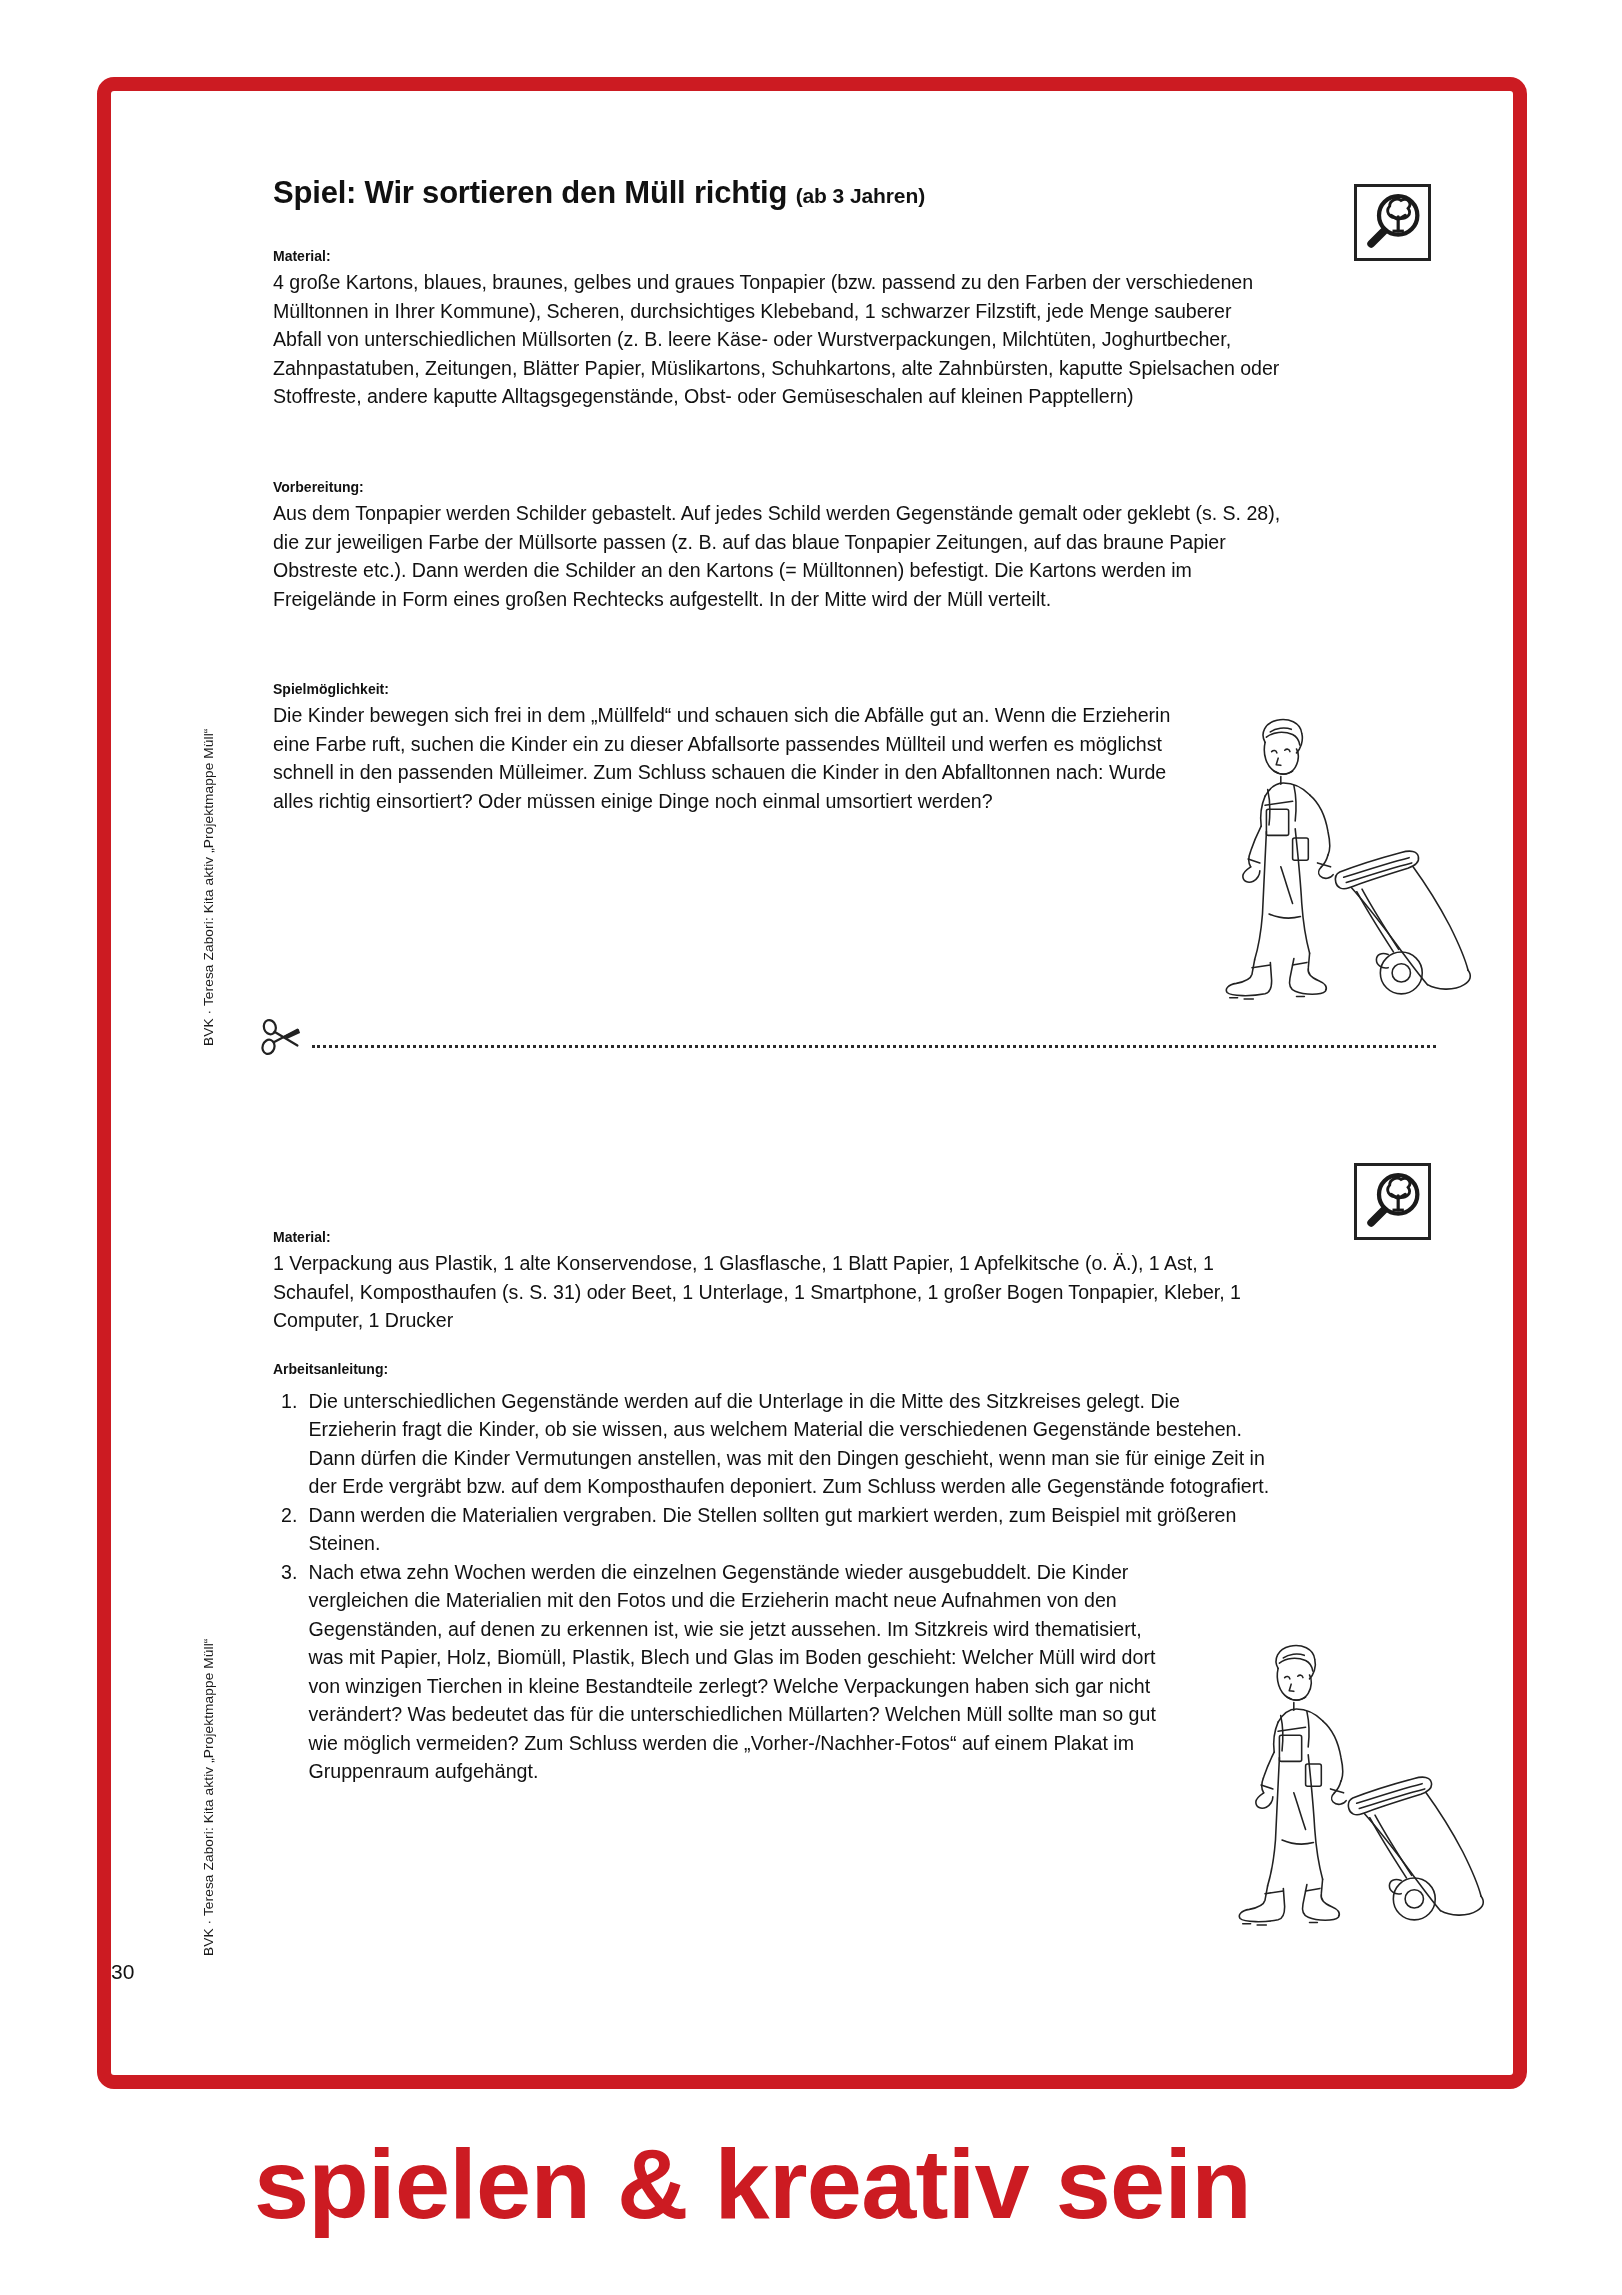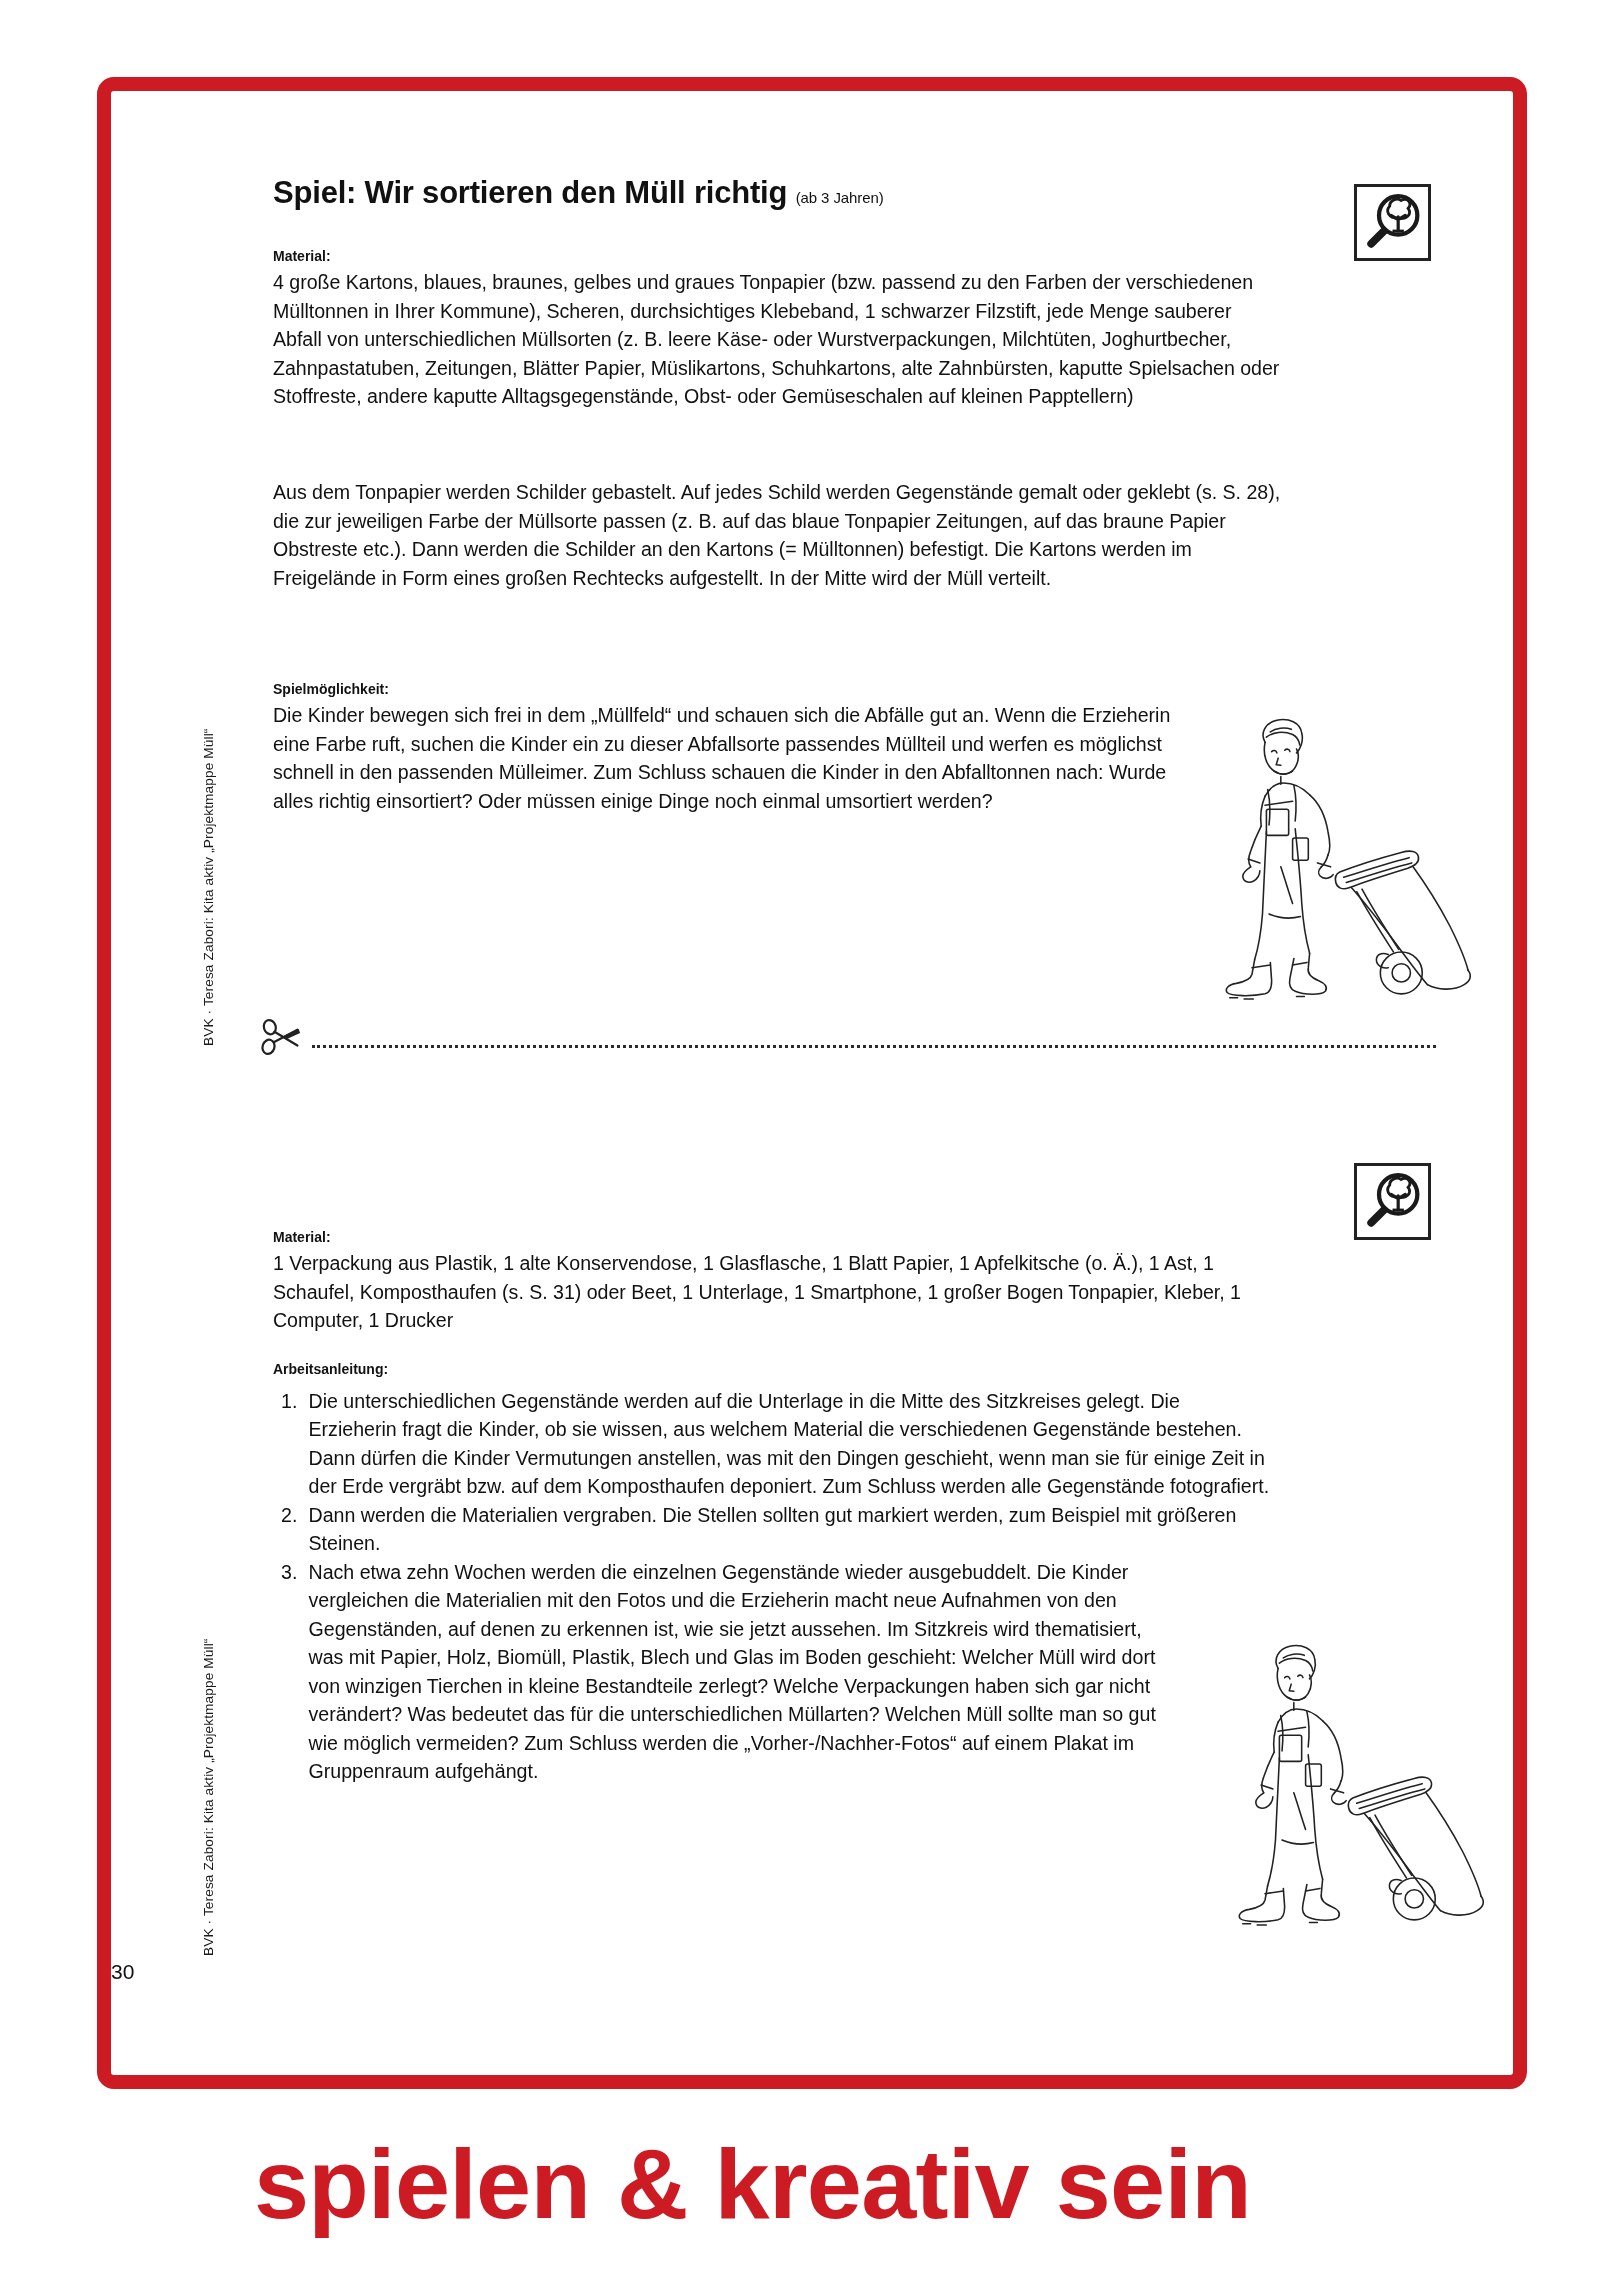--- a/index.html
+++ b/index.html
@@ -55,22 +55,22 @@
 
   h1.sec-title {
     margin: 0;
     font-size: 31px;
     font-weight: bold;
     color: #111;
     letter-spacing: -0.2px;
     line-height: 1.1;
   }
   h1.sec-title .age {
-    font-size: 15px;
-    font-weight: normal;
+    font-size: 21px;
+    font-weight: bold;
     letter-spacing: -0.1px;
   }
 
   h2.sub {
     margin: 0 0 2.6px 0;
     font-size: 14px;
     font-weight: bold;
     color: #111;
     line-height: 1.35;
   }
@@ -197,20 +197,21 @@
         <span class="age">(ab 3 Jahren)</span>
       </h1>
     </div>
 
     <div class="block" style="top:156px;">
       <h2 class="sub">Material:</h2>
       <p class="body">4 große Kartons, blaues, braunes, gelbes und graues Tonpapier (bzw. passend zu den Farben der verschiedenen Mülltonnen in Ihrer Kommune), Scheren, durchsichtiges Klebeband, 1 schwarzer Filzstift, jede Menge sauberer Abfall von unterschiedlichen Müllsorten (z. B. leere Käse- oder Wurstverpackungen, Milchtüten, Joghurtbecher, Zahnpastatuben, Zeitungen, Blätter Papier, Müslikartons, Schuhkartons, alte Zahnbürsten, kaputte Spielsachen oder Stoffreste, andere kaputte Alltagsgegenstände, Obst- oder Gemüseschalen auf kleinen Papptellern)</p>
     </div>
 
     <div class="block" style="top:387px;">
+      <h2 class="sub">Vorbereitung:</h2>
       <p class="body">Aus dem Tonpapier werden Schilder gebastelt. Auf jedes Schild werden Gegenstände gemalt oder geklebt (s. S. 28), die zur jeweiligen Farbe der Müllsorte passen (z. B. auf das blaue Tonpapier Zeitungen, auf das braune Papier Obstreste etc.). Dann werden die Schilder an den Kartons (= Mülltonnen) befestigt. Die Kartons werden im Freigelände in Form eines großen Rechtecks aufgestellt. In der Mitte wird der Müll verteilt.</p>
     </div>
 
     <div class="block" style="top:589px; width:929px;">
       <h2 class="sub">Spielmöglichkeit:</h2>
       <p class="body">Die Kinder bewegen sich frei in dem „Müllfeld“ und schauen sich die Abfälle gut an. Wenn die Erzieherin eine Farbe ruft, suchen die Kinder ein zu dieser Abfallsorte passendes Müllteil und werfen es möglichst schnell in den passenden Mülleimer. Zum Schluss schauen die Kinder in den Abfalltonnen nach: Wurde alles richtig einsortiert? Oder müssen einige Dinge noch einmal umsortiert werden?</p>
     </div>
 
     <div class="worker" style="left:1086px; top:612px;">
       <svg viewBox="0 0 420 470" aria-hidden="true">

